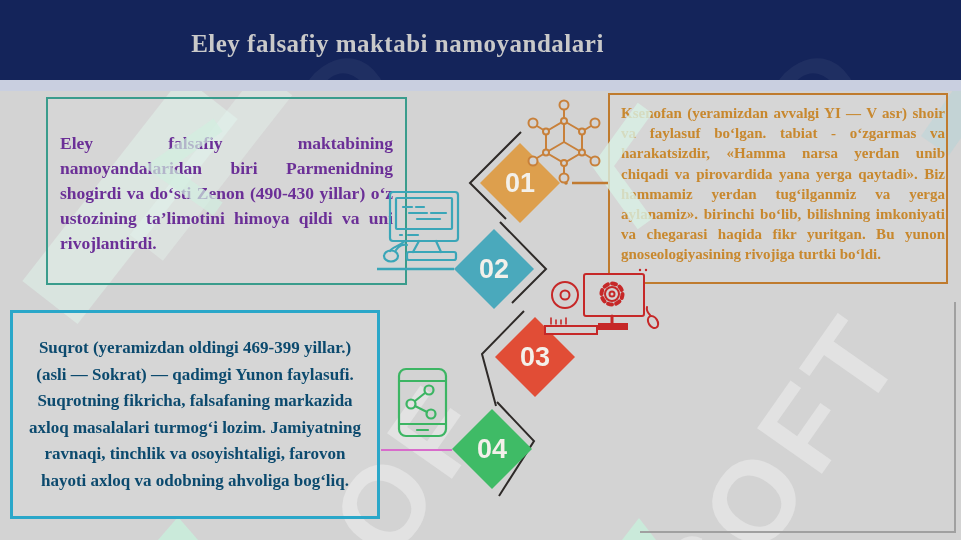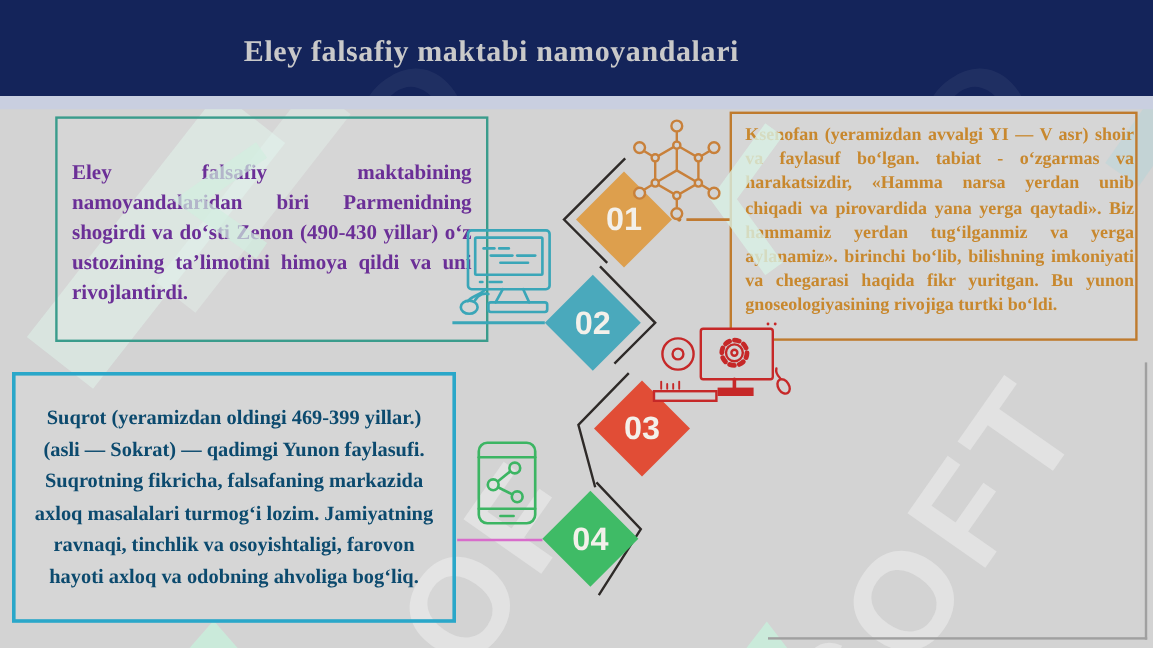--- a/index.html
+++ b/index.html
@@ -4,21 +4,21 @@
 <style>
   html,body{margin:0;padding:0;background:#888;}
   .slide{
     position:relative;width:961px;height:540px;overflow:hidden;
     background:#d3d3d3;font-family:"Liberation Serif",serif;
   }
   
   .hdr{position:absolute;left:0;top:0;width:961px;height:80px;background:#14245a;overflow:hidden;}
   .hdr .wm-txt{position:absolute;font-family:"Liberation Sans",sans-serif;font-weight:bold;
     font-size:118px;color:rgba(255,255,255,0.05);transform:rotate(-35deg);transform-origin:0 0;letter-spacing:6px;}
-  .hdr-title{position:absolute;left:12px;top:30px;width:795px;text-align:center;
+  .hdr-title{position:absolute;left:0;top:30px;width:795px;text-align:center;
     font-size:25px;font-weight:bold;color:#c9c9c9;letter-spacing:.5px;font-family:Liberation Serif, serif;}
   .hdr-strip{position:absolute;left:0;top:80px;width:961px;height:11px;background:#c9cfe0;}
   
   .wm{position:absolute;pointer-events:none;}
   .wm-band{background:rgba(222,243,233,0.55);}
   .wm-soft{font-family:"Liberation Sans",sans-serif;font-weight:bold;font-size:115px;
     color:rgba(245,245,245,0.45);letter-spacing:9px;transform:rotate(-55deg);transform-origin:0 0;white-space:nowrap;}
   .wm-tri{width:0;height:0;}
   
   .box{position:absolute;background:rgba(255,255,255,0.08);box-sizing:border-box;}

